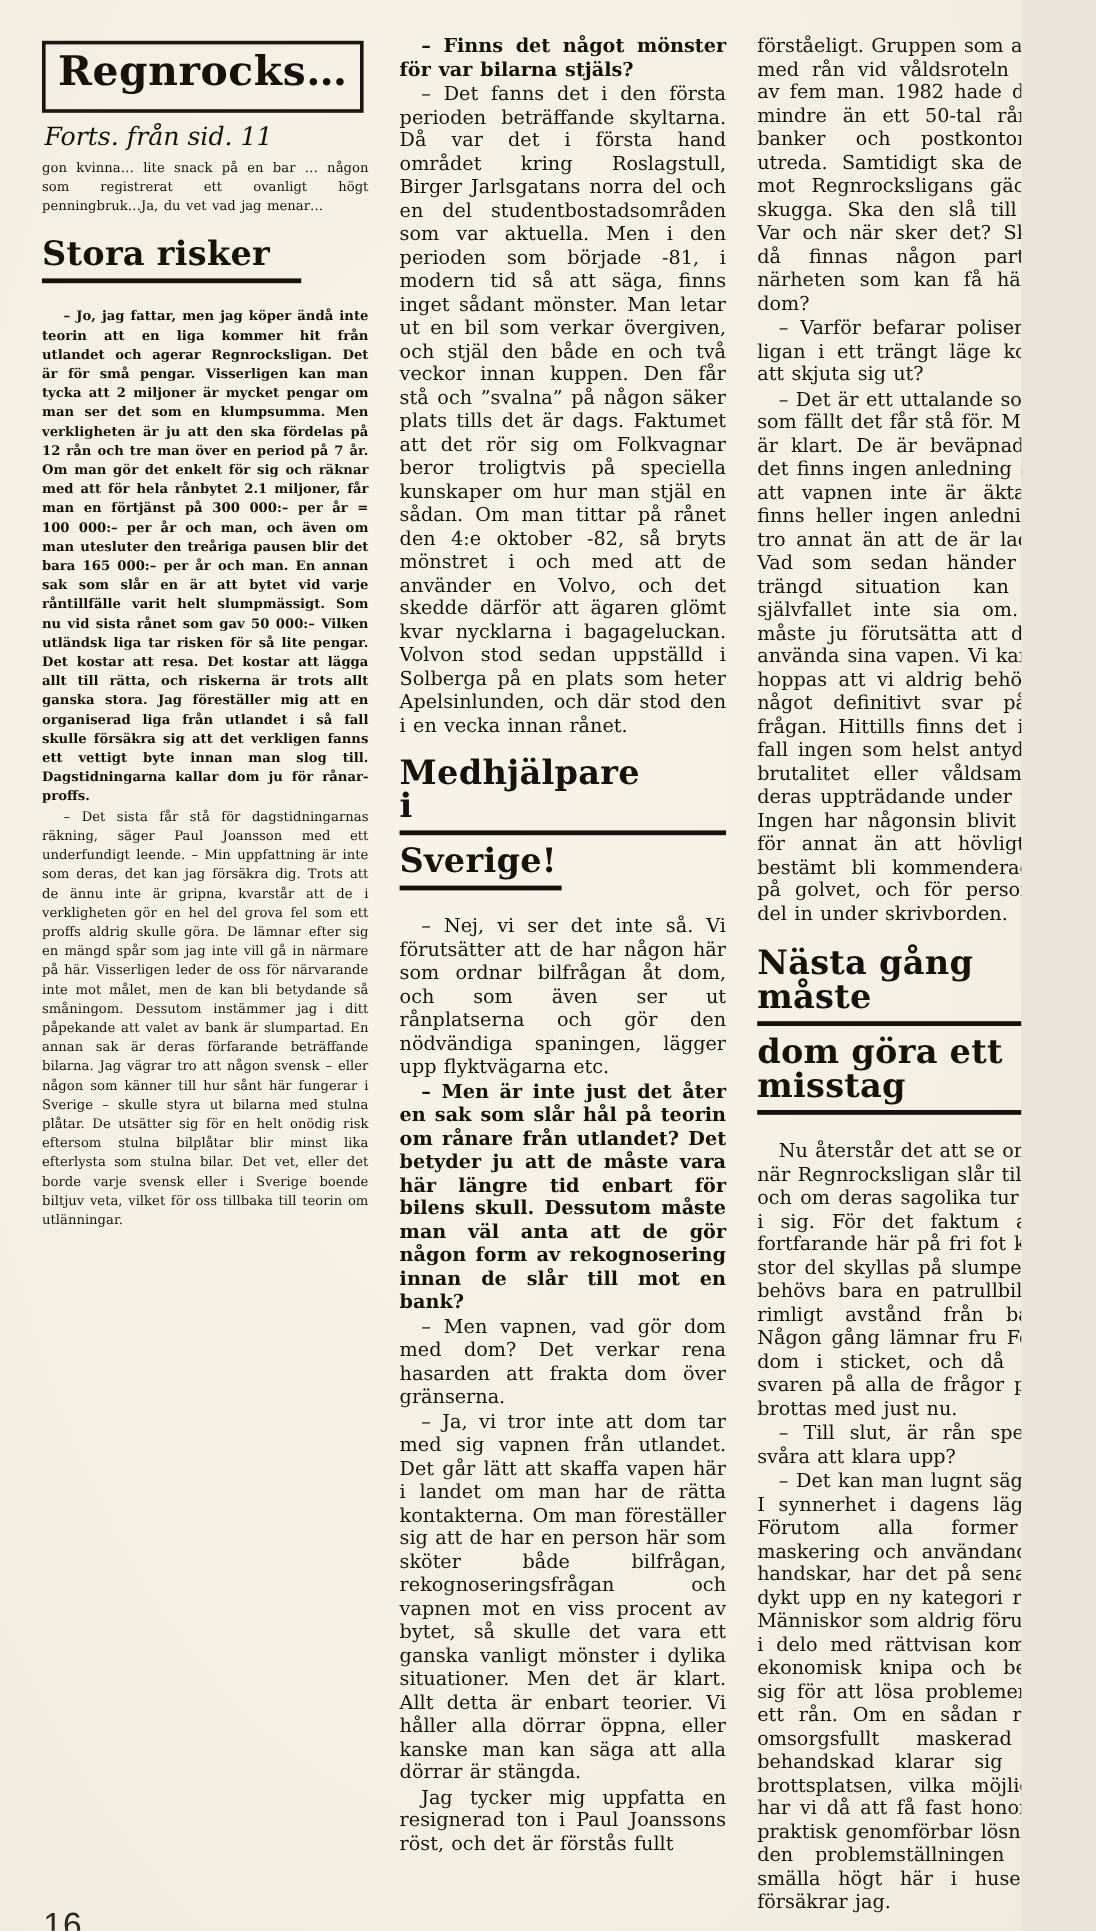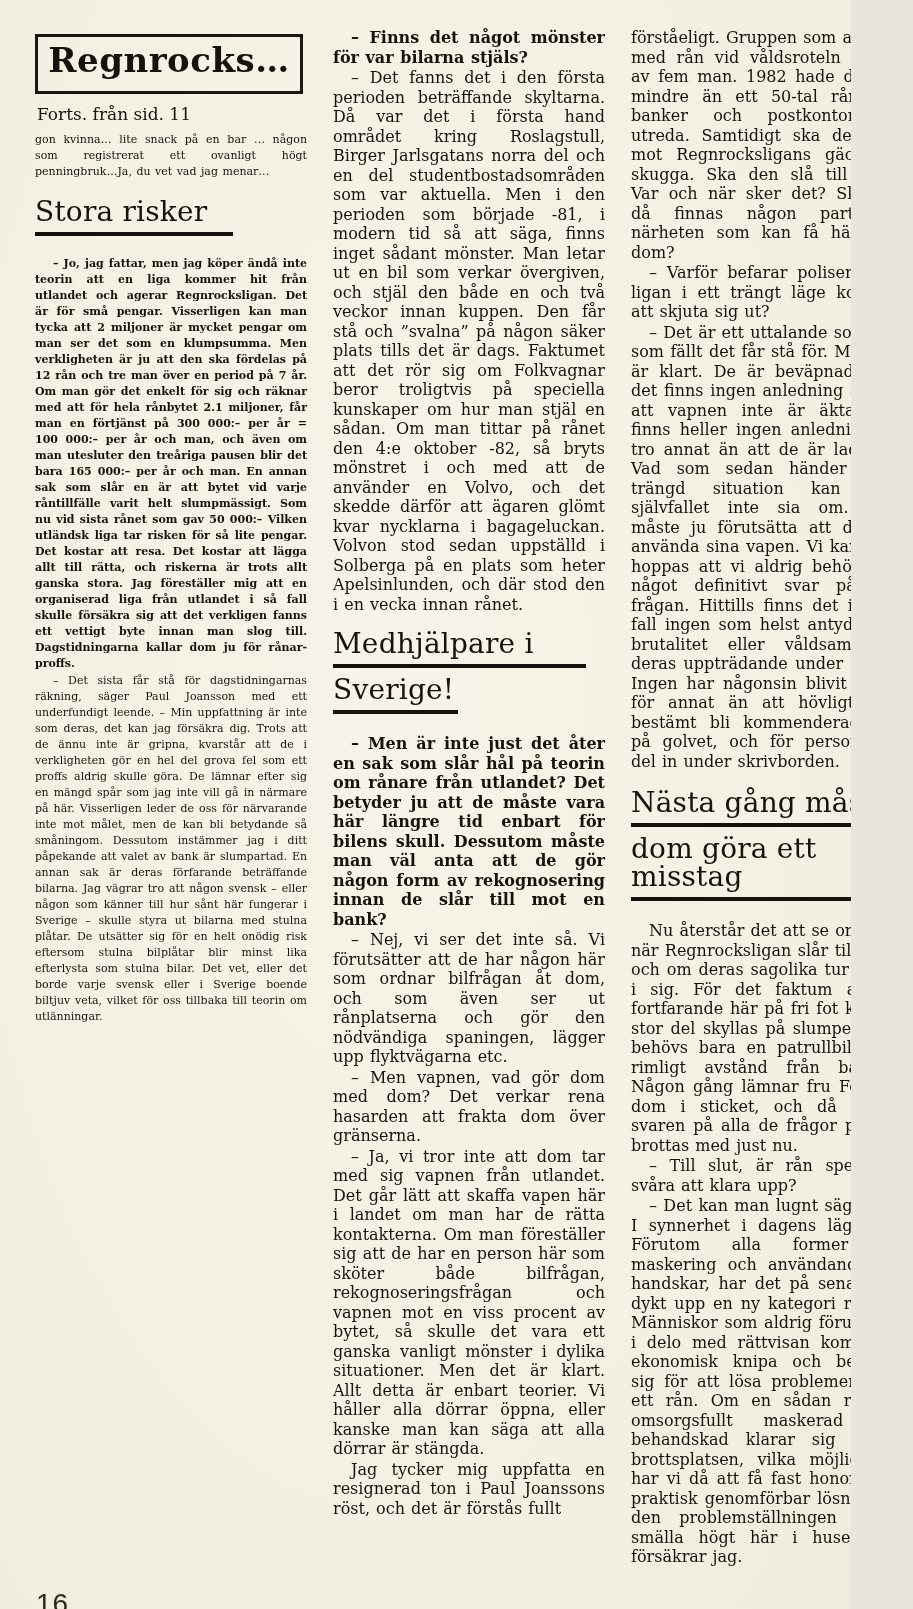--- a/index.html
+++ b/index.html
@@ -31,25 +31,25 @@
   .titlebox{
     border:3px solid #1b1611;
     margin:6px 4px 10px 0;
     padding:6px 4px 12px 4px;
     text-align:center;
     font-weight:bold;font-size:34px;line-height:1.05;
     letter-spacing:.5px;
     background:transparent;
   }
   .cont-note{
-    font-size:17px;line-height:20px;
+    font-style:italic;font-size:21px;line-height:20px;
     margin:2px 0 8px 2px;
   }
   .heading{
-    font-weight:normal;font-size:28px;line-height:1;
+    font-weight:bold;font-size:28px;line-height:1;
     margin:16px 0 12px 0;letter-spacing:.2px;
   }
   .heading .hl{
     display:inline-block;
     border-bottom:4px solid #16110c;
     padding:0 4px 6px 0;
     margin-bottom:8px;
   }
   .heading .hl.ext1{padding-right:26px;}
   .heading .hl.ext2{padding-right:52px;}
@@ -91,22 +91,22 @@
       <p class="body">– Det sista får stå för dagstidningarnas räkning, säger Paul Joansson med ett underfundigt leende. – Min uppfattning är inte som deras, det kan jag försäkra dig. Trots att de ännu inte är gripna, kvarstår att de i verkligheten gör en hel del grova fel som ett proffs aldrig skulle göra. De lämnar efter sig en mängd spår som jag inte vill gå in närmare på här. Visserligen leder de oss för närvarande inte mot målet, men de kan bli betydande så småningom. Dessutom instämmer jag i ditt påpekande att valet av bank är slumpartad. En annan sak är deras förfarande beträffande bilarna. Jag vägrar tro att någon svensk – eller någon som känner till hur sånt här fungerar i Sverige – skulle styra ut bilarna med stulna plåtar. De utsätter sig för en helt onödig risk eftersom stulna bilplåtar blir minst lika efterlysta som stulna bilar. Det vet, eller det borde varje svensk eller i Sverige boende biltjuv veta, vilket för oss tillbaka till teorin om utlänningar.</p>
     </div>
 
     <div class="col col-2">
       <p class="body bold">– Finns det något mönster för var bilarna stjäls?</p>
       <p class="body">– Det fanns det i den första perioden beträffande skyltarna. Då var det i första hand området kring Roslagstull, Birger Jarlsgatans norra del och en del studentbostadsområden som var aktuella. Men i den perioden som började -81, i modern tid så att säga, finns inget sådant mönster. Man letar ut en bil som verkar övergiven, och stjäl den både en och två veckor innan kuppen. Den får stå och ”svalna” på någon säker plats tills det är dags. Faktumet att det rör sig om Folkvagnar beror troligtvis på speciella kunskaper om hur man stjäl en sådan. Om man tittar på rånet den 4:e oktober -82, så bryts mönstret i och med att de använder en Volvo, och det skedde därför att ägaren glömt kvar nycklarna i bagageluckan. Volvon stod sedan uppställd i Solberga på en plats som heter Apelsinlunden, och där stod den i en vecka innan rånet.</p>
       <h2 class="heading mt-lg">
         <span class="hl ext2">Medhjälpare i</span><br>
         <span class="hl">Sverige!</span>
       </h2>
+      <p class="body">– Nej, vi ser det inte så. Vi förutsätter att de har någon här som ordnar bilfrågan åt dom, och som även ser ut rånplatserna och gör den nödvändiga spaningen, lägger upp flyktvägarna etc.</p>
       <p class="body bold">– Men är inte just det åter en sak som slår hål på teorin om rånare från utlandet? Det betyder ju att de måste vara här längre tid enbart för bilens skull. Dessutom måste man väl anta att de gör någon form av rekognosering innan de slår till mot en bank?</p>
-      <p class="body">– Nej, vi ser det inte så. Vi förutsätter att de har någon här som ordnar bilfrågan åt dom, och som även ser ut rånplatserna och gör den nödvändiga spaningen, lägger upp flyktvägarna etc.</p>
       <p class="body">– Men vapnen, vad gör dom med dom? Det verkar rena hasarden att frakta dom över gränserna.</p>
       <p class="body">– Ja, vi tror inte att dom tar med sig vapnen från utlandet. Det går lätt att skaffa vapen här i landet om man har de rätta kontakterna. Om man föreställer sig att de har en person här som sköter både bilfrågan, rekognoseringsfrågan och vapnen mot en viss procent av bytet, så skulle det vara ett ganska vanligt mönster i dylika situationer. Men det är klart. Allt detta är enbart teorier. Vi håller alla dörrar öppna, eller kanske man kan säga att alla dörrar är stängda.</p>
       <p class="body">Jag tycker mig uppfatta en resignerad ton i Paul Joanssons röst, och det är förstås fullt</p>
     </div>
 
     <div class="col col-3">
       <p class="body noindent">förståeligt. Gruppen som arbetar med rån vid våldsroteln består av fem man. 1982 hade de inte mindre än ett 50-tal rån mot banker och postkontor att utreda. Samtidigt ska de slåss mot Regnrocksligans gäckande skugga. Ska den slå till igen? Var och när sker det? Ska det då finnas någon partull i närheten som kan få häng på dom?</p>
       <p class="body">– Varför befarar polisen att -ligan i ett trängt läge kommer att skjuta sig ut?</p>
       <p class="body">– Det är ett uttalande som den som fällt det får stå för. Men det är klart. De är beväpnade och det finns ingen anledning att tro att vapnen inte är äkta. Det finns heller ingen anledning att tro annat än att de är laddade. Vad som sedan händer i en trängd situation kan man självfallet inte sia om. Man måste ju förutsätta att de kan använda sina vapen. Vi kan bara hoppas att vi aldrig behöver få något definitivt svar på den frågan. Hittills finns det i varje fall ingen som helst antydan till brutalitet eller våldsamhet i deras uppträdande under rånen. Ingen har någonsin blivit utsatt för annat än att hövligt men bestämt bli kommenderad ned på golvet, och för personalens del in under skrivborden.</p>
       <h2 class="heading mt-md">

